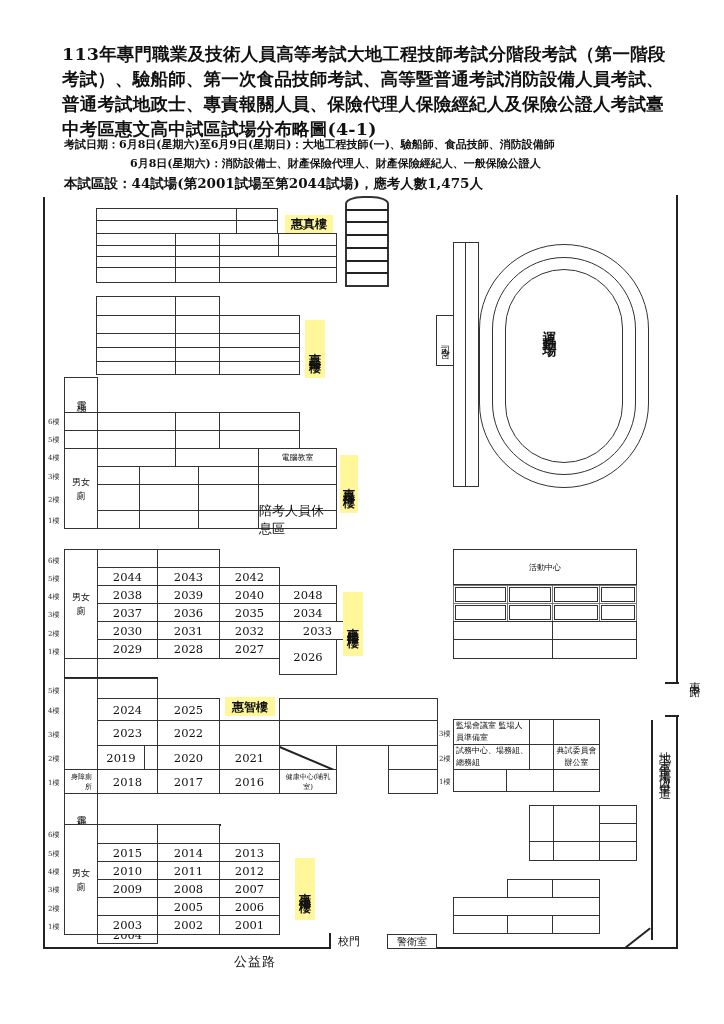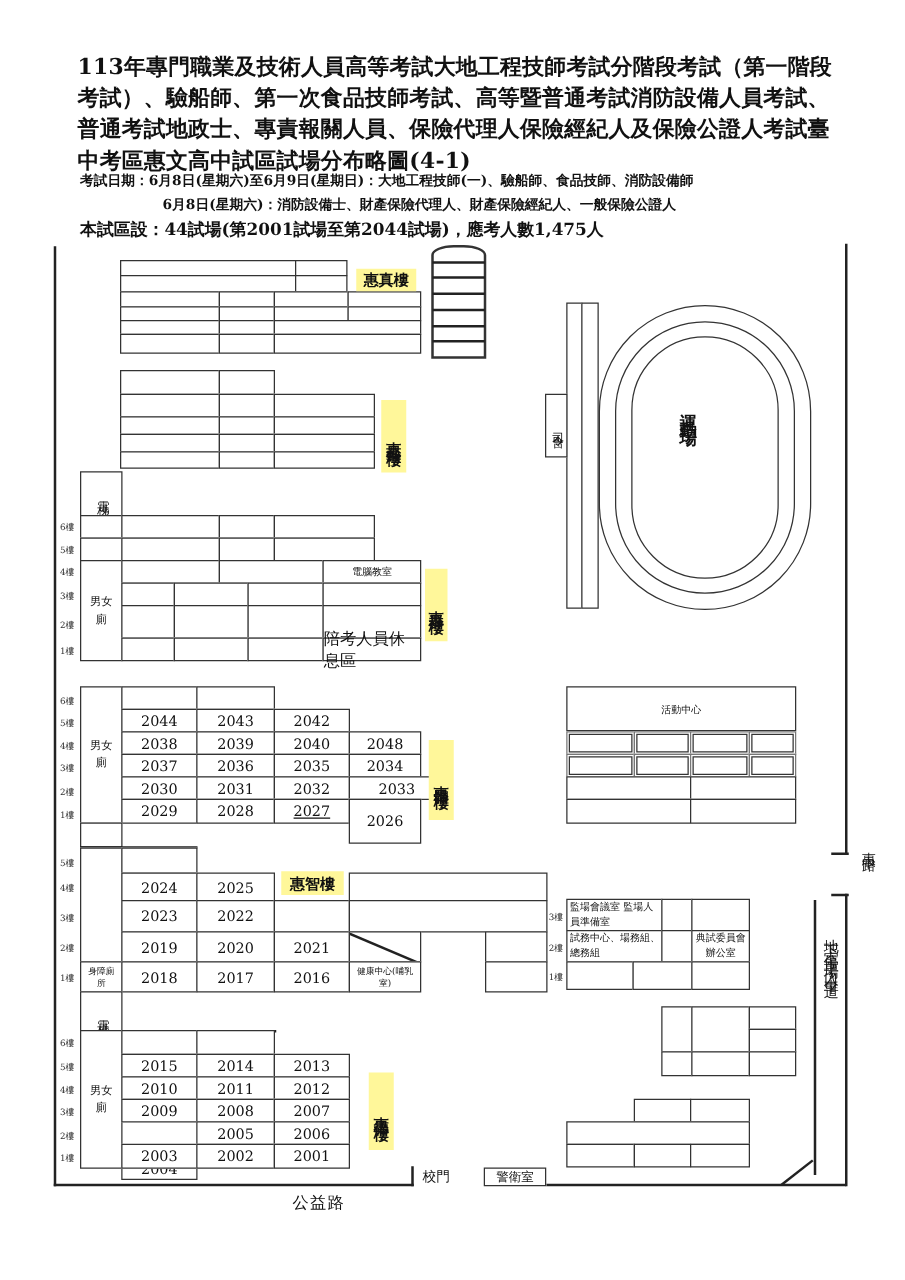--- a/index.html
+++ b/index.html
@@ -141,21 +141,21 @@
 <div class="c" style="left:97px;top:603px;width:61px;height:19px;">2037</div>
 <div class="c" style="left:157px;top:603px;width:63px;height:19px;">2036</div>
 <div class="c" style="left:219px;top:603px;width:61px;height:19px;">2035</div>
 <div class="c" style="left:279px;top:603px;width:58px;height:19px;">2034</div>
 <div class="c" style="left:97px;top:621px;width:61px;height:19px;">2030</div>
 <div class="c" style="left:157px;top:621px;width:63px;height:19px;">2031</div>
 <div class="c" style="left:219px;top:621px;width:61px;height:19px;">2032</div>
 <div class="c" style="left:279px;top:621px;width:77px;height:19px;">2033</div>
 <div class="c" style="left:97px;top:639px;width:61px;height:20px;">2029</div>
 <div class="c" style="left:157px;top:639px;width:63px;height:20px;">2028</div>
-<div class="c" style="left:219px;top:639px;width:61px;height:20px;text-decoration:underline;">2027</div>
+<div class="c" style="left:219px;top:639px;width:61px;height:20px;">2027</div>
 <div class="c" style="left:279px;top:639px;width:58px;height:36px;">2026</div>
 <div class="bl vt" style="left:343px;top:592px;width:20px;height:64px;">惠體樓</div>
 <div class="c" style="left:64px;top:658px;width:34px;height:20px;"></div>
 <div class="ln" style="left:64px;top:677px;width:94px;height:1.5px;"></div>
 
 <div class="c s" style="left:453px;top:549px;width:184px;height:36px;text-align:right;">活動中心</div>
 <div class="c g" style="left:453px;top:585px;width:55px;height:19px;"></div>
 <div class="c g" style="left:507px;top:585px;width:46px;height:19px;"></div>
 <div class="c g" style="left:552px;top:585px;width:48px;height:19px;"></div>
 <div class="c g" style="left:599px;top:585px;width:38px;height:19px;"></div>
@@ -186,28 +186,28 @@
 <div class="c" style="left:64px;top:678px;width:34px;height:92px;"></div>
 <div class="c" style="left:97px;top:678px;width:61px;height:21px;"></div>
 <div class="c" style="left:97px;top:698px;width:61px;height:23px;">2024</div>
 <div class="c" style="left:157px;top:698px;width:63px;height:23px;">2025</div>
 <div class="bl" style="left:225px;top:697px;width:50px;height:19px;">惠智樓</div>
 <div class="c" style="left:279px;top:698px;width:159px;height:23px;"></div>
 <div class="c" style="left:97px;top:720px;width:61px;height:26px;">2023</div>
 <div class="c" style="left:157px;top:720px;width:63px;height:26px;">2022</div>
 <div class="c" style="left:219px;top:720px;width:61px;height:26px;"></div>
 <div class="c" style="left:279px;top:720px;width:159px;height:26px;"></div>
-<div class="c" style="left:97px;top:745px;width:61px;height:25px;">2019</div>
+<div class="c" style="left:97px;top:745px;width:48px;height:25px;">2019</div>
 <div class="c" style="left:157px;top:745px;width:63px;height:25px;">2020</div>
 <div class="c" style="left:219px;top:745px;width:61px;height:25px;">2021</div>
 <div class="c" style="left:279px;top:745px;width:58px;height:25px;overflow:hidden;">
   <div style="position:absolute;left:0;top:0;width:63px;height:1.5px;background:#222;transform:rotate(23deg);transform-origin:left top;"></div>
 </div>
 <div class="c" style="left:388px;top:745px;width:50px;height:25px;"></div>
-<div class="c s" style="left:64px;top:769px;width:34px;height:25px;font-size:7px;text-align:center;line-height:10px;">
+<div class="c s" style="left:64px;top:769px;width:34px;height:25px;font-size:7px;text-align:right;line-height:10px;">
     <span style="width:22px;">身障廁所</span>
   </div>
 <div class="c" style="left:97px;top:769px;width:61px;height:25px;">2018</div>
 <div class="c" style="left:157px;top:769px;width:63px;height:25px;">2017</div>
 <div class="c" style="left:219px;top:769px;width:61px;height:25px;">2016</div>
 <div class="c s" style="left:279px;top:769px;width:58px;height:25px;font-size:7px;text-align:center;line-height:10px;">
     <span style="width:48px;">健康中心(哺乳室)</span>
   </div>
 <div class="c" style="left:388px;top:769px;width:50px;height:25px;"></div>
 <div class="c" style="left:64px;top:793px;width:34px;height:33px;">

